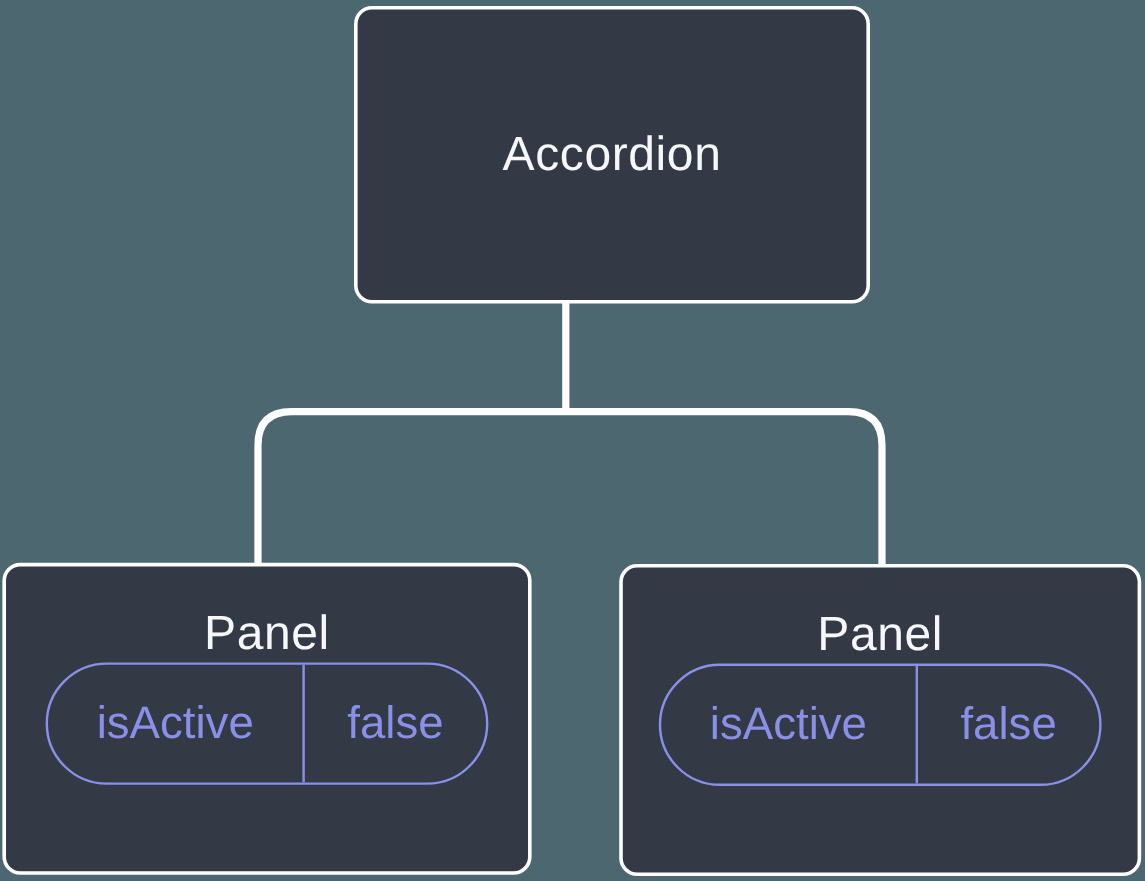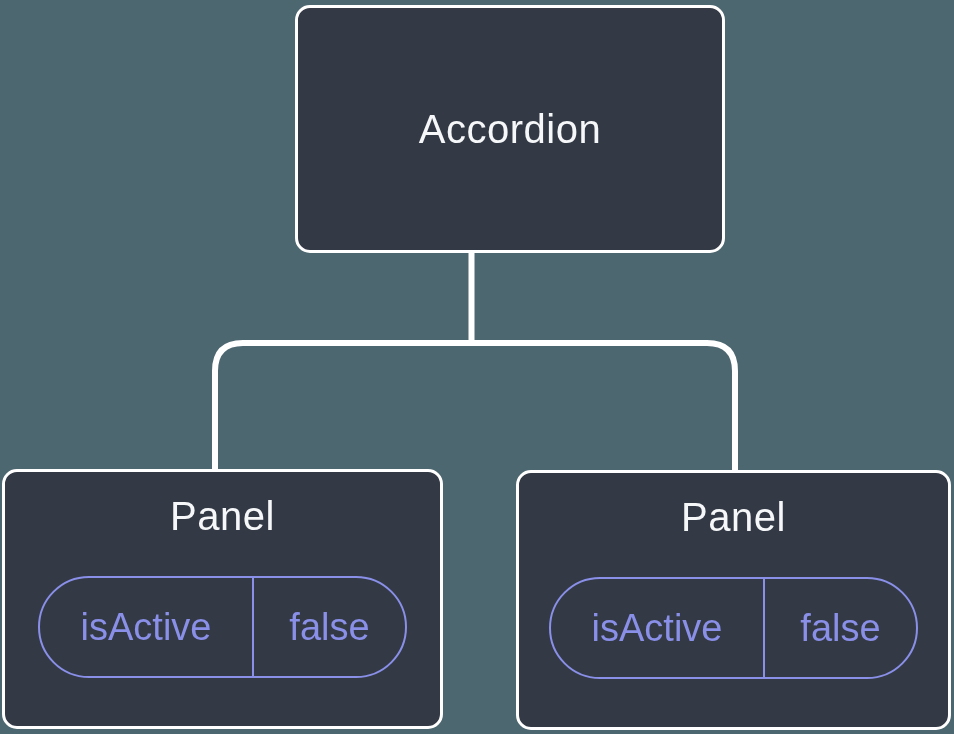--- a/index.html
+++ b/index.html
@@ -44,22 +44,21 @@
     height: 248px;
     display: flex;
     align-items: center;
     justify-content: center;
     margin-left: 40px;
   }
   .node-panel {
     display: flex;
     flex-direction: column;
     align-items: center;
-    padding-top: 20px;
-    gap: 11px;
+    padding-top: 32px;
   }
   .node-panel-left {
     left: 2px;
     top: 469px;
     width: 441px;
     height: 260px;
   }
   .node-panel-right {
     left: 516px;
     top: 470px;
@@ -69,21 +68,20 @@
   .node-title {
     color: var(--node-text);
     font-size: 40px;
     font-weight: 500;
     line-height: 1.2;
     letter-spacing: 0.5px;
     white-space: nowrap;
   }
   .state-pill {
     box-sizing: border-box;
-    margin-top: 25px;
     width: 369px;
     height: 102px;
     border: 2px solid var(--state-accent);
     border-radius: 51px;
     display: flex;
     align-items: stretch;
     overflow: hidden;
   }
   .pill-key {
     box-sizing: border-box;

